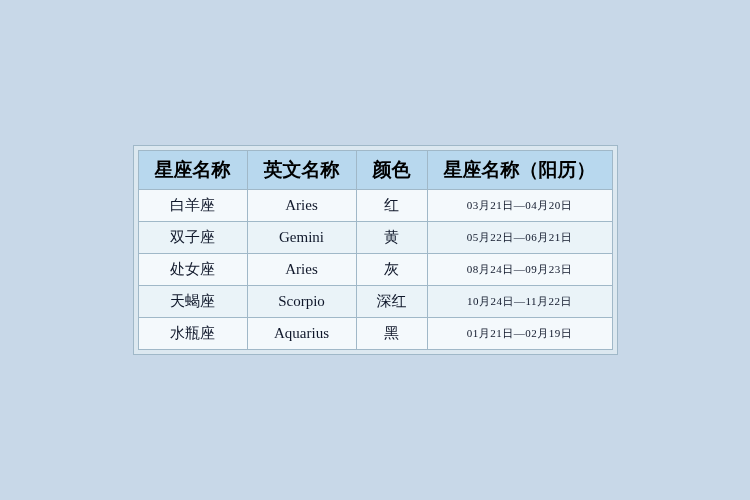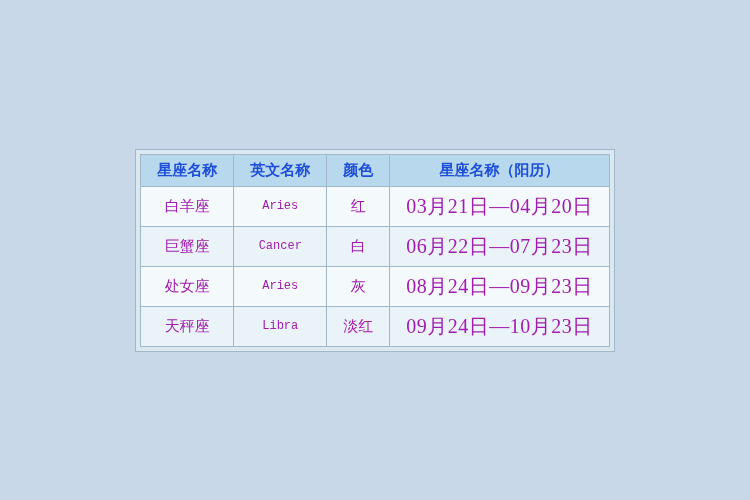--- a/index.html
+++ b/index.html
@@ -27,54 +27,53 @@
     table {
       border-collapse: collapse;
       background-color: #f0f6fa;
     }
 
     th, td {
       border: 1px solid #a0b8c8;
       padding: 6px 16px;
       text-align: center;
       font-size: 15px;
-      color: #a21caf;
+      color: #0f172a;
       white-space: nowrap;
     }
 
     thead tr th {
       background-color: #b8d8ee;
-      color: #1d4ed8;
+      color: #000000;
       font-weight: bold;
-      font-size: 15px;
+      font-size: 19px;
     }
 
     tbody tr {
       background-color: #f4f9fc;
     }
 
     tbody tr:nth-child(even) {
       background-color: #eaf3f8;
     }
 
     td.chinese-name {
       font-size: 15px;
     }
 
     td.english-name {
-      font-size: 12px;
-      font-family: Liberation Mono, monospace;
+      font-size: 15px;
     }
 
     td.color-col {
       font-size: 15px;
     }
 
     td.date-col {
-      font-size: 20px;
+      font-size: 11px;
       letter-spacing: 0.5px;
     }
   </style>
 </head>
 <body>
 
 <div class="table-container">
   <table>
     <thead>
       <tr>
@@ -85,32 +84,38 @@
       </tr>
     </thead>
     <tbody id="table-body">
     <tr>
           <td class="chinese-name">白羊座</td>
           <td class="english-name">Aries</td>
           <td class="color-col">红</td>
           <td class="date-col">03月21日—04月20日</td>
         </tr>
         <tr>
-          <td class="chinese-name">巨蟹座</td>
-          <td class="english-name">Cancer</td>
-          <td class="color-col">白</td>
-          <td class="date-col">06月22日—07月23日</td>
+          <td class="chinese-name">双子座</td>
+          <td class="english-name">Gemini</td>
+          <td class="color-col">黄</td>
+          <td class="date-col">05月22日—06月21日</td>
         </tr>
         <tr>
           <td class="chinese-name">处女座</td>
           <td class="english-name">Aries</td>
           <td class="color-col">灰</td>
           <td class="date-col">08月24日—09月23日</td>
         </tr>
         <tr>
-          <td class="chinese-name">天秤座</td>
-          <td class="english-name">Libra</td>
-          <td class="color-col">淡红</td>
-          <td class="date-col">09月24日—10月23日</td>
+          <td class="chinese-name">天蝎座</td>
+          <td class="english-name">Scorpio</td>
+          <td class="color-col">深红</td>
+          <td class="date-col">10月24日—11月22日</td>
+        </tr>
+        <tr>
+          <td class="chinese-name">水瓶座</td>
+          <td class="english-name">Aquarius</td>
+          <td class="color-col">黑</td>
+          <td class="date-col">01月21日—02月19日</td>
         </tr>
       </tbody>
   </table>
 </div>
 
 </body></html>

